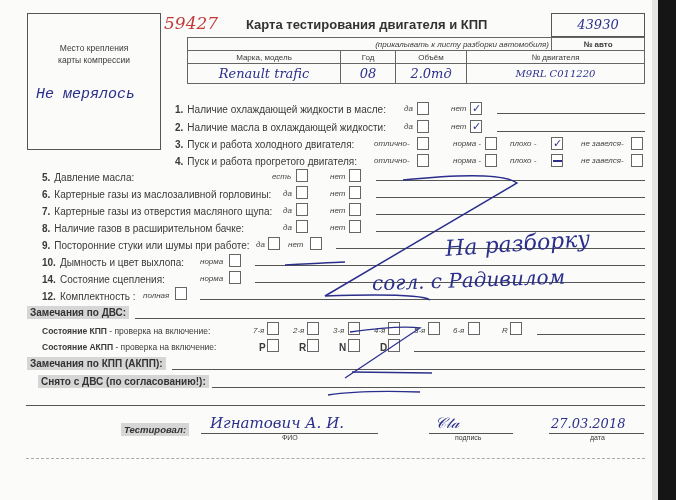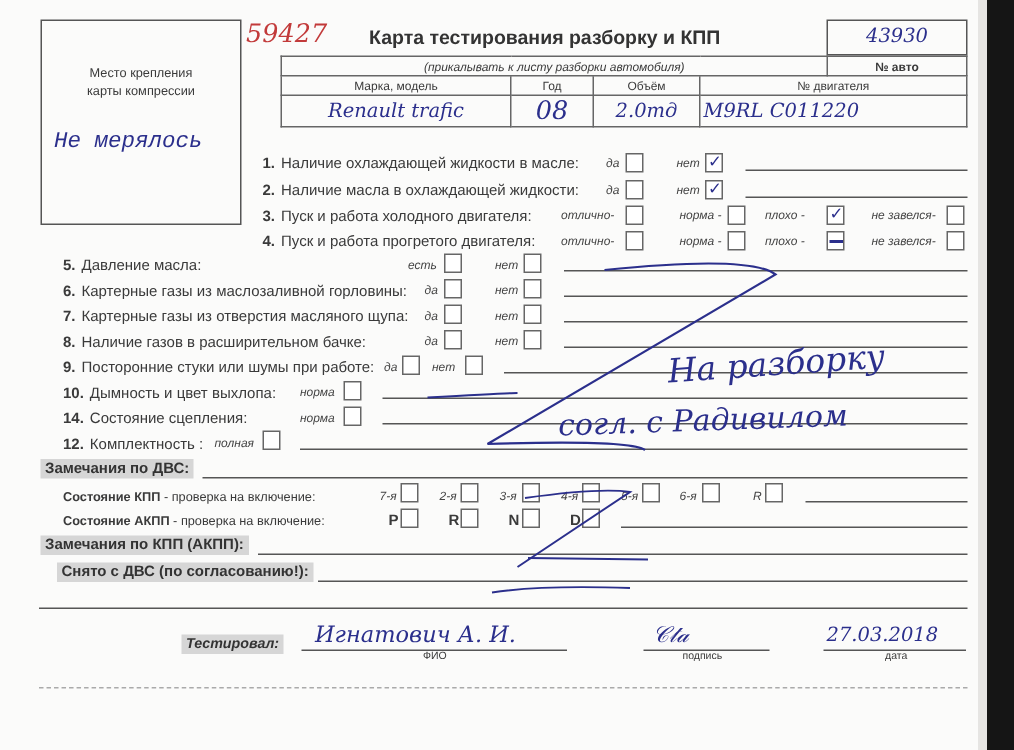--- a/index.html
+++ b/index.html
@@ -34,43 +34,43 @@
 <div class="abs" style="left:27px;top:13px;width:134px;height:137px;border:1px solid #555;box-sizing:border-box;">
   <div class="abs" style="left:0;top:28px;width:132px;text-align:center;font-size:8.5px;line-height:12px;">
     <div>Место крепления</div>
     <div>карты компрессии</div>
   </div>
   <div class="abs hw" style="left:8px;top:72px;font-size:15px;font-family:Liberation Mono, monospace;">Не мерялось</div>
 </div>
 
 <div class="abs hw-red" style="left:164px;top:13px;font-size:17px;">59427</div>
 
-<div class="abs" style="left:246px;top:17px;font-size:13px;font-weight:bold;color:#333;white-space:nowrap;">Карта тестирования разборку  и КПП</div>
+<div class="abs" style="left:246px;top:17px;font-size:13px;font-weight:bold;color:#333;white-space:nowrap;">Карта тестирования двигателя  и КПП</div>
 
 <div class="abs" style="left:551px;top:13px;width:94px;height:24px;border:1px solid #555;box-sizing:border-box;">
   <div class="abs hw" style="left:0;width:92px;text-align:center;top:3px;font-size:13px;">43930</div>
 </div>
 
 <table class="hdr" style="left:187px;top:37px;width:458px;">
   <tbody>
       <tr>
-  <td colspan="4" style="text-align:center;font-style:italic;border-right:1px solid #666;">(прикалывать к листу разборки автомобиля)</td>
+  <td colspan="4" style="text-align:right;font-style:italic;border-right:1px solid #666;">(прикалывать к листу разборки автомобиля)</td>
   <td style="font-weight:bold;width:88px;">№ авто</td>
   </tr>
   <tr>
     <td style="width:148px;">Марка, модель</td>
     <td style="width:50px;">Год</td>
     <td style="width:66px;">Объём</td>
     <td colspan="2">№ двигателя</td>
   </tr>
   <tr>
     <td class="hw" style="font-size:13px;height:19px;text-align:center;">Renault trafic</td>
-    <td class="hw" style="font-size:17px;">08</td>
+    <td class="hw" style="font-size:13px;">08</td>
     <td class="hw" style="font-size:13px;">2.0тд</td>
-    <td colspan="2" class="hw" style="font-size:13px;text-align:left;">M9RL C011220</td>
+    <td colspan="2" class="hw" style="font-size:10px;text-align:center;">M9RL C011220</td>
   </tr>
 </tbody>
   </table>
 
 <div class="lbl" style="left:175px;top:104px;"><span class="num">1.</span><span>Наличие охлаждающей жидкости в масле:</span></div>
 <div class="lbl" style="left:175px;top:122px;"><span class="num">2.</span><span>Наличие масла в охлаждающей жидкости:</span></div>
 <div class="lbl" style="left:175px;top:139px;"><span class="num">3.</span><span>Пуск и работа холодного двигателя:</span></div>
 <div class="lbl" style="left:175px;top:156px;"><span class="num">4.</span><span>Пуск и работа прогретого двигателя:</span></div>
 
 <div class="ital" style="left:404px;top:104px;">да</div>

